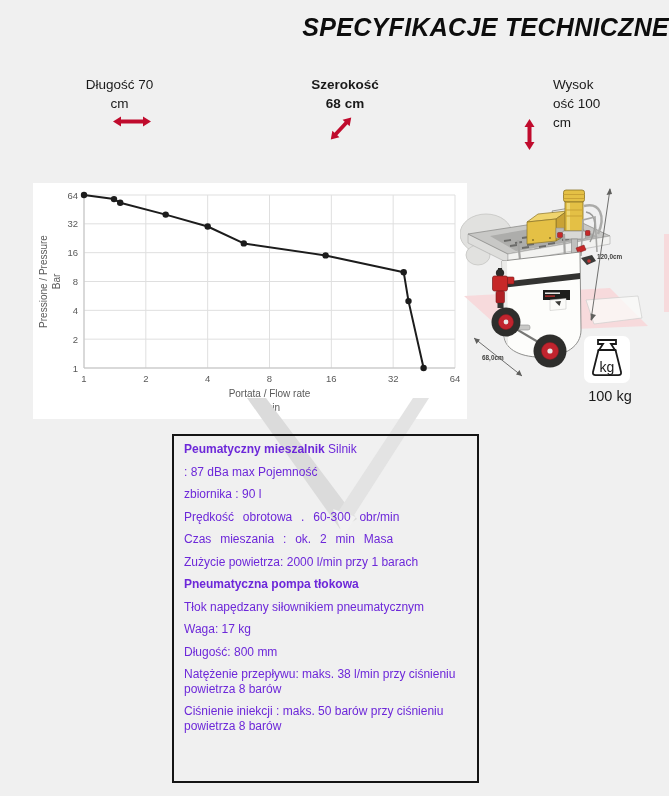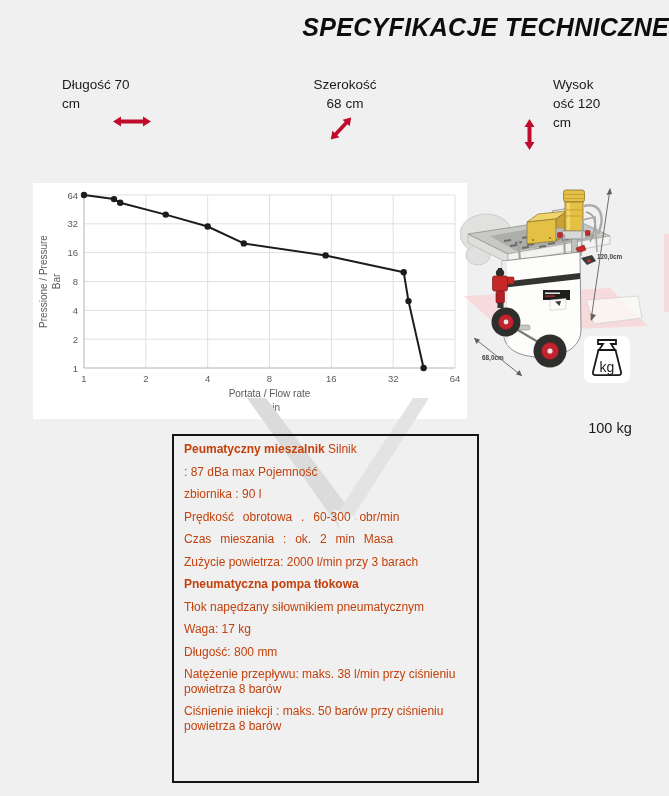--- a/index.html
+++ b/index.html
@@ -10,36 +10,36 @@
     color:#141414;
   }
   .abs{position:absolute;}
   .page-title{
     top:13px;left:0;width:669px;text-align:right;
     font-size:25px;font-weight:bold;font-style:italic;color:#0d0d0d;
     letter-spacing:.3px;
   }
   .dim-label{font-size:13.5px;line-height:19px;color:#1a1a1a;}
   .dim-label div{white-space:nowrap;}
-  .dim-length{top:75px;left:62px;width:115px;text-align:left;}
-  .dim-width{top:75px;left:295px;width:100px;text-align:center;}
+  .dim-length{top:75px;left:62px;width:115px;text-align:center;}
+  .dim-width{top:75px;left:295px;width:100px;text-align:center;font-weight:bold;}
   .dim-height{top:75px;left:505px;width:62px;text-align:left;margin-left:48px;}
   .chart-panel{top:183px;left:33px;width:434px;height:236px;background:#ffffff;}
   .chart-panel svg text{font-family:"Liberation Sans",sans-serif;}
   .machine{top:160px;left:460px;width:209px;height:230px;}
   .pink-strip{top:234px;left:664px;width:5px;height:78px;}
   .kg-box{top:336px;left:584px;width:46px;height:47px;background:#ffffff;border-radius:7px;}
   .kg-box svg text{font-family:"Liberation Sans",sans-serif;}
-  .weight-text{top:388px;left:570px;width:80px;text-align:center;font-size:14.5px;color:#1a1a1a;margin-top:32px;}
+  .weight-text{top:388px;left:570px;width:80px;text-align:center;font-size:14.5px;color:#1a1a1a;}
   .watermark{top:393px;left:235px;width:210px;height:150px;}
   .spec-box{
     top:434px;left:172px;width:307px;height:349px;box-sizing:border-box;
     border:2px solid #151515;padding:6px 10px 0 10px;overflow:hidden;
   }
-  .spec-line{margin:0 0 8px 0;font-size:12px;line-height:14.5px;color:#c2410c;}
+  .spec-line{margin:0 0 8px 0;font-size:12px;line-height:14.5px;color:#6d28d9;}
   .spec-line .b{font-weight:bold;}
   .spec-line.wide{word-spacing:5.5px;}
   .mach-dim{font-size:6.4px;fill:#3F3F3D;font-weight:bold;}
 </style>
 </head>
 <body style="background: rgb(240, 240, 240);">
 
 <div class="abs page-title">SPECYFIKACJE TECHNICZNE</div>
 
 <div class="abs dim-label dim-length">
@@ -55,21 +55,21 @@
   <div>68 cm</div>
 </div>
 <svg class="abs" style="top:114px;left:327px;" width="28" height="29">
   <g transform="translate(14,14.5) rotate(-47)">
     <polygon points="-15,0 -7.5,-4.8 -7.5,-1.9 7.5,-1.9 7.5,-4.8 15,0 7.5,4.8 7.5,1.9 -7.5,1.9 -7.5,4.8" fill="#C00B2D"></polygon>
   </g>
 </svg>
 
 <div class="abs dim-label dim-height">
   <div>Wysok</div>
-  <div>ość 120</div>
+  <div>ość 100</div>
   <div>cm</div>
 </div>
 <svg class="abs" style="top:119px;left:523px;" width="13" height="31">
   <polygon points="6.5,0 11.5,8 8.5,8 8.5,23 11.5,23 6.5,31 1.5,23 4.5,23 4.5,8 1.5,8" fill="#C00B2D"></polygon>
 </svg>
 
 <div class="abs chart-panel">
   <svg id="chart-svg" width="434" height="236">
       <line x1="51" y1="12" x2="51" y2="185" stroke="#DFDFDF" stroke-width="1"></line>
       <line x1="112.83333333333333" y1="12" x2="112.83333333333333" y2="185" stroke="#DFDFDF" stroke-width="1"></line>
@@ -231,21 +231,21 @@
   <polygon points="98,116 121,124 108,143" fill="#F2F2F2"></polygon>
 </svg>
 
 <div class="abs spec-box">
   <div>
       <p class="spec-line"><span class="b">Peumatyczny mieszalnik </span><span> Silnik</span></p>
       <p class="spec-line"><span>: 87 dBa max Pojemność</span></p>
       <p class="spec-line"><span>zbiornika : 90 l</span></p>
       <p class="spec-line wide"><span>Prędkość obrotowa . 60-300 obr/min</span></p>
       <p class="spec-line wide"><span>Czas mieszania : ok. 2 min Masa</span></p>
-      <p class="spec-line"><span>Zużycie powietrza: 2000 l/min przy 3 barach</span></p>
+      <p class="spec-line"><span>Zużycie powietrza: 2000 l/min przy 1 barach</span></p>
       <p class="spec-line"><span class="b">Pneumatyczna pompa tłokowa</span></p>
       <p class="spec-line"><span>Tłok napędzany siłownikiem pneumatycznym</span></p>
       <p class="spec-line"><span>Waga: 17 kg</span></p>
       <p class="spec-line"><span>Długość: 800 mm</span></p>
       <p class="spec-line"><span>Natężenie przepływu: maks. 38 l/min przy ciśnieniu powietrza 8 barów</span></p>
       <p class="spec-line"><span>Ciśnienie iniekcji : maks. 50 barów przy ciśnieniu powietrza 8 barów</span></p>
     </div>
 </div>
 
 </body></html>

